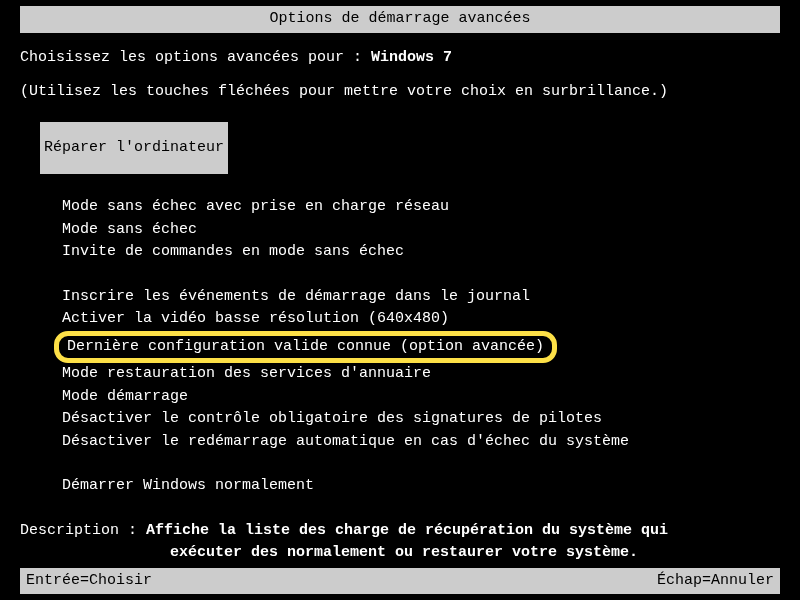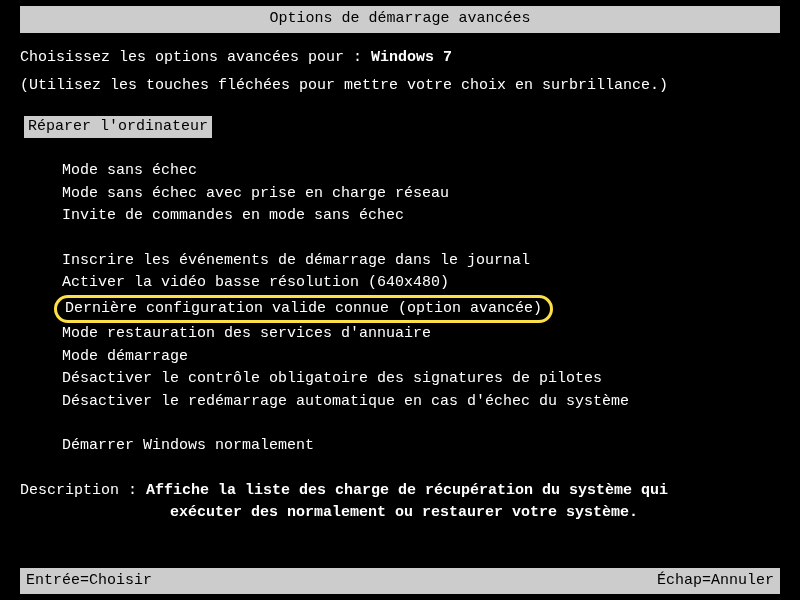--- a/index.html
+++ b/index.html
@@ -23,45 +23,45 @@
       color: #000;
       text-align: center;
       padding: 2px 8px;
       margin: 0 20px;
       margin-top: 6px;
     }
     .content {
       padding: 14px 20px 0 20px;
     }
     .prompt-line {
-      margin-bottom: 6px;
+      margin-bottom: 12px;
     }
     .os-name {
       font-weight: bold;
     }
     .instructions {
       margin-bottom: 18px;
     }
     .selected-item {
       background: #ccc;
       color: #000;
       display: inline-block;
-      padding: 0 4px;
-      margin-left: 4px;
+      padding: 15px 4px;
+      margin-left: 20px;
     }
     .menu-group {
       margin-top: 22px;
     }
     .menu-item {
       padding-left: 42px;
       margin: 0;
     }
     .circled {
       display: inline-block;
-      border: 3px solid #fde047;
+      border: 5px solid #fde047;
       border-radius: 14px;
       padding: 0 8px;
       margin-left: 34px;
     }
     .description-block {
       margin-top: 22px;
     }
     .desc-label {
       display: inline;
     }
@@ -96,22 +96,22 @@
   <div class="prompt-line">
     <span>Choisissez les options avancées pour : </span><span class="os-name">Windows 7</span>
   </div>
   <div class="instructions">(Utilisez les touches fléchées pour mettre votre choix en surbrillance.)</div>
 
   <div>
     <span class="selected-item">Réparer l'ordinateur</span>
   </div>
 
   <div class="menu-group">
+    <div class="menu-item">Mode sans échec avec prise en charge réseau</div>
     <div class="menu-item">Mode sans échec</div>
-    <div class="menu-item">Mode sans échec avec prise en charge réseau</div>
     <div class="menu-item">Invite de commandes en mode sans échec</div>
   </div>
 
   <div class="menu-group">
     <div class="menu-item">Inscrire les événements de démarrage dans le journal</div>
     <div class="menu-item">Activer la vidéo basse résolution (640x480)</div>
     <div>
       <span class="circled">Dernière configuration valide connue (option avancée)</span>
     </div>
     <div class="menu-item">Mode restauration des services d'annuaire</div>

